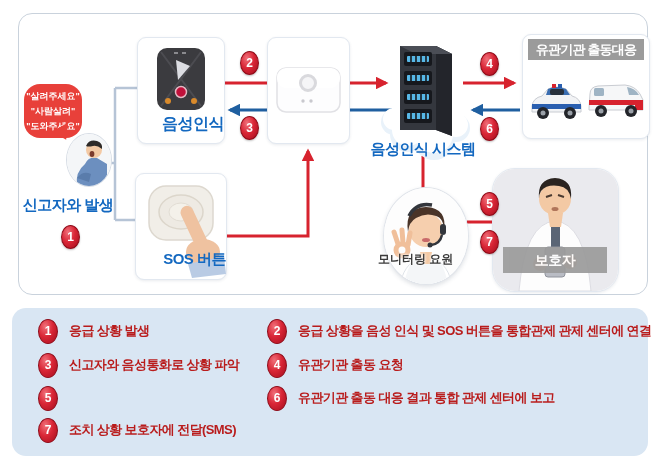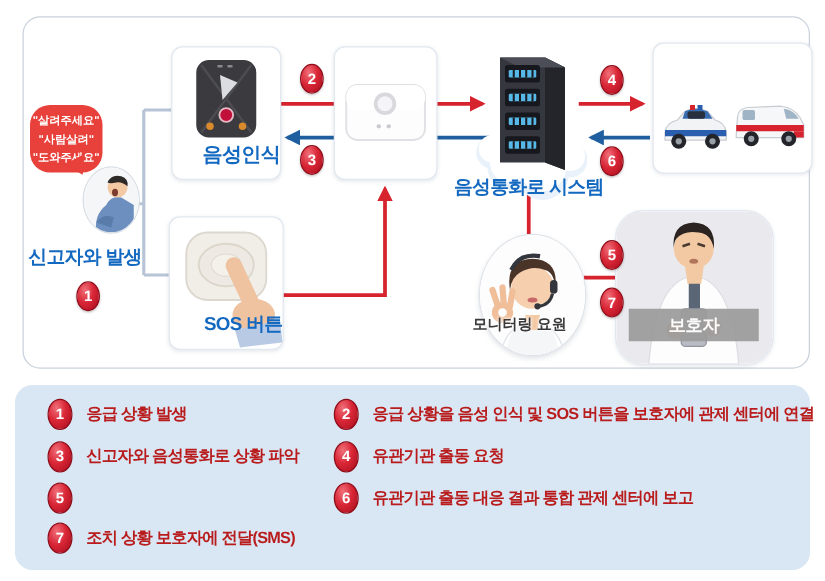--- a/index.html
+++ b/index.html
@@ -177,23 +177,24 @@
         <rect x="29" y="73" width="22" height="6" rx="1"></rect>
       </g>
       <g stroke="#16181d" stroke-width="1.6">
         <path d="M33,16 V22 M38,16 V22 M43,16 V22 M48,16 V22"></path>
         <path d="M33,35 V41 M38,35 V41 M43,35 V41 M48,35 V41"></path>
         <path d="M33,54 V60 M38,54 V60 M43,54 V60 M48,54 V60"></path>
         <path d="M33,73 V79 M38,73 V79 M43,73 V79 M48,73 V79"></path>
       </g>
     </g>
   </svg>
-  <div class="abs" style="left:353px;top:140px;width:140px;text-align:center;font-size:15px;font-weight:bold;color:#1368c0;letter-spacing:-0.5px;z-index:2;">음성통화로 시스템</div>
+  <div class="abs" style="left:353px;top:140px;width:140px;text-align:center;font-size:15px;font-weight:bold;color:#1368c0;letter-spacing:-0.5px;z-index:2;">음성인식 시스템</div>
 
   <div class="abs card z2" style="left:522px;top:34px;width:126px;height:103px;">
+    <div class="gray-bar" style="position:absolute;left:5px;right:5px;top:4px;height:21px;line-height:21px;font-size:13px;letter-spacing:-0.8px;">유관기관 출동대응</div>
     <svg width="60" height="44" viewBox="0 0 60 44" style="position:absolute;left:3px;top:45px;">
       <path d="M6,26 Q7,18 16,16 L22,9 Q30,5 40,9 L46,16 Q54,18 55,26 L55,32 L6,32 Z" fill="#f2f3f5" stroke="#c9ccd2" stroke-width="1"></path>
       <path d="M22,9 Q30,5 40,9 L44,15 L20,15 Z" fill="#3a6db0"></path>
       <rect x="24" y="9" width="14" height="6" rx="2" fill="#27303c"></rect>
       <rect x="26" y="4" width="4" height="4" fill="#d7232e"></rect>
       <rect x="32" y="4" width="4" height="4" fill="#2a5fb0"></rect>
       <rect x="6" y="24" width="49" height="5" fill="#2a5fb0"></rect>
       <circle cx="17" cy="33" r="6" fill="#23252a"></circle>
         <circle cx="17" cy="33" r="2.5" fill="#9aa0a8"></circle>
       <circle cx="44" cy="33" r="6" fill="#23252a"></circle>
@@ -273,21 +274,21 @@
     <div class="legend-row" style="left:26px;top:11px;">
       <div class="legend-badge">
           <span>1</span>
         </div>
       <div class="legend-text">응급 상황 발생</div>
     </div>
     <div class="legend-row" style="left:255px;top:11px;">
       <div class="legend-badge">
           <span>2</span>
         </div>
-      <div class="legend-text">응급 상황을 음성 인식 및  SOS 버튼을 보호자에 관제 센터에 연결</div>
+      <div class="legend-text">응급 상황을 음성 인식 및  SOS 버튼을 통합관제 관제 센터에 연결</div>
     </div>
     <div class="legend-row" style="left:26px;top:45px;">
       <div class="legend-badge">
           <span>3</span>
         </div>
       <div class="legend-text">신고자와 음성통화로 상황 파악</div>
     </div>
     <div class="legend-row" style="left:255px;top:45px;">
       <div class="legend-badge">
           <span>4</span>

